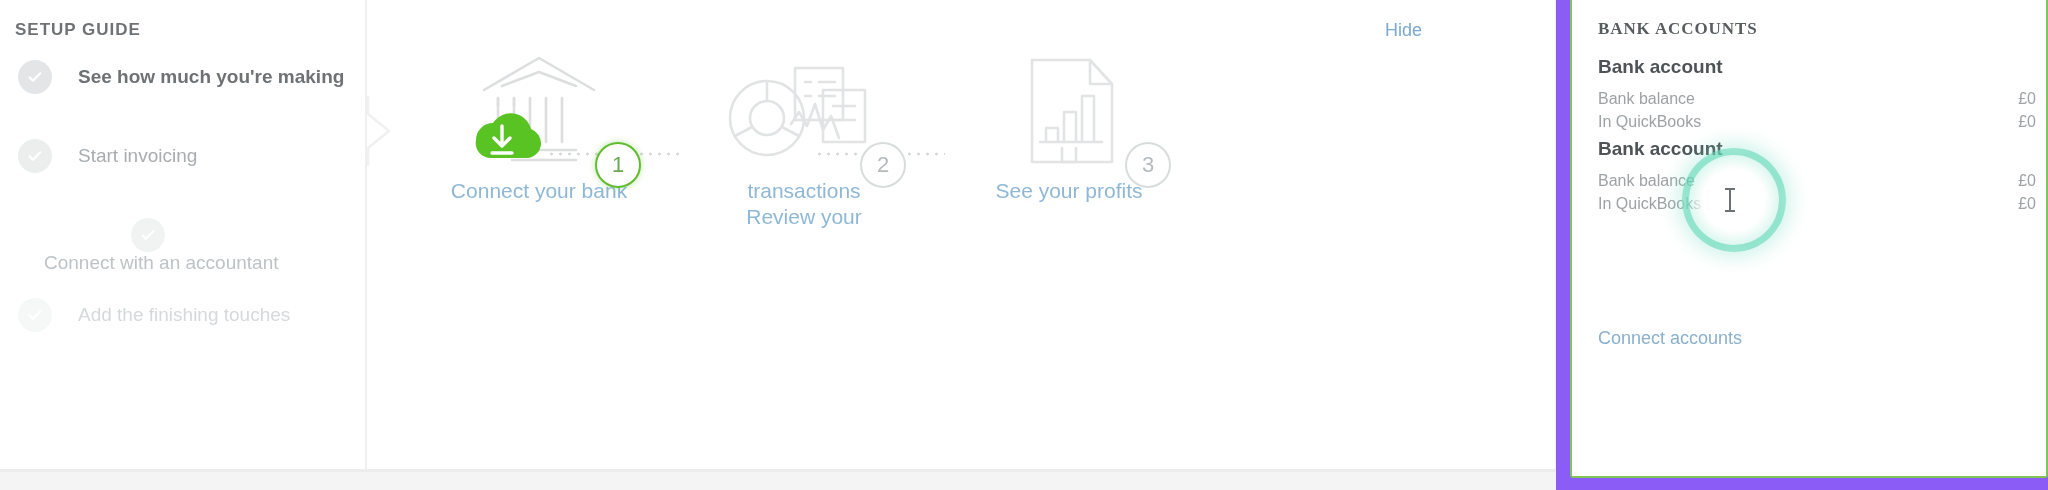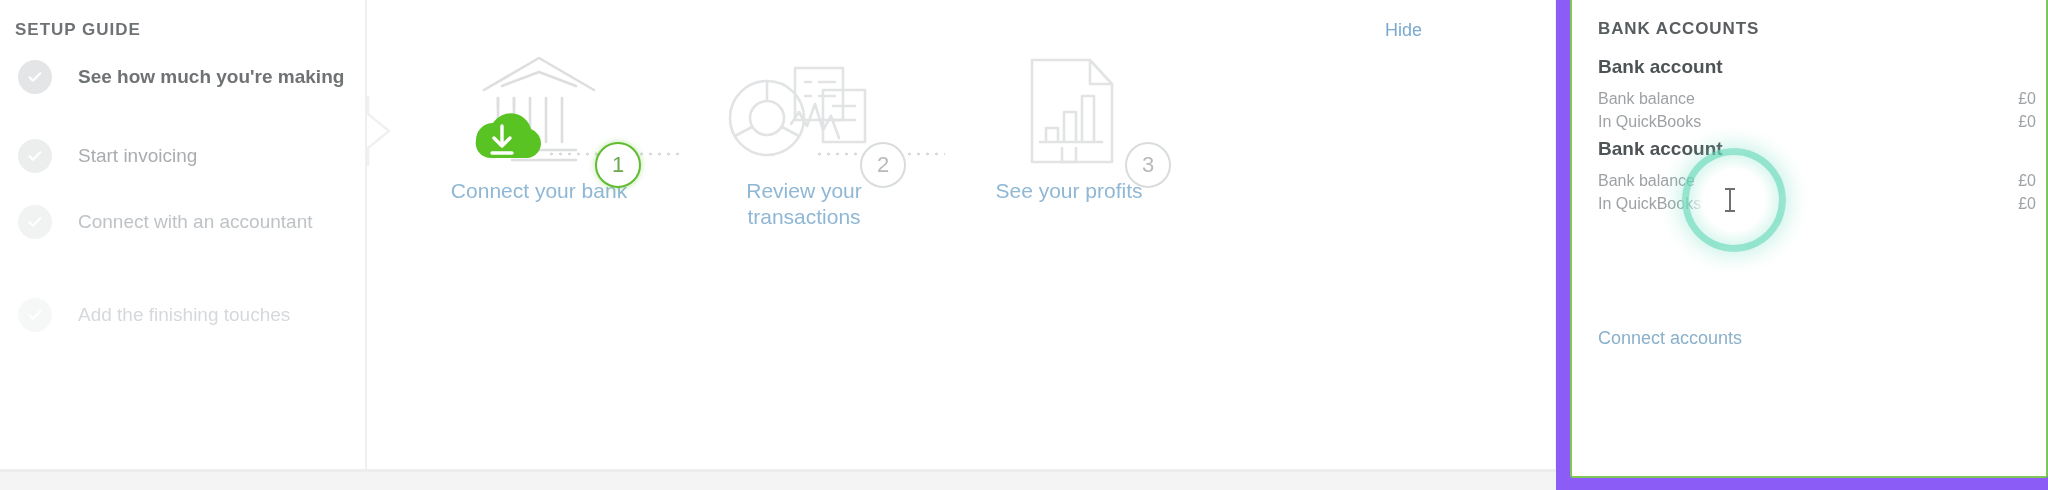--- a/index.html
+++ b/index.html
@@ -57,21 +57,21 @@
     flex: 0 0 auto;
   }
   .guide-item .check svg { display:block; }
   .guide-item .glabel {
     margin-left: 26px;
     font-size: 19px;
     white-space: nowrap;
   }
   .gi-0 { top: 59px; }
   .gi-1 { top: 138px; }
-  .gi-2 { top: 204px; }
+  .gi-2 { top: 218px; flex-direction: column; }
   .gi-3 { top: 297px; }
   .gi-0 .glabel { color: #6f7274; font-weight: 700; }
   .gi-1 .glabel { color: #a9adb0; font-weight: 400; }
   .gi-2 .glabel { color: #bfc3c6; font-weight: 400; }
   .gi-3 .glabel { color: #d6d9db; font-weight: 400; }
   .gi-1 .check { background: #eceded; }
   .gi-2 .check { background: #f1f2f2; }
   .gi-3 .check { background: #f6f7f7; }
 
   
@@ -158,20 +158,21 @@
     border-top: none;
     border-radius: 0 0 3px 3px;
   }
   .bank-title {
     position: absolute;
     left: 26px; top: 19px;
     font-size: 17px;
     font-weight: 700;
     letter-spacing: 0.9px;
     color: #585d60;
+    font-family: Liberation Serif, serif;
   }
   .acct {
     position: absolute;
     left: 26px;
     right: 10px;
   }
   .acct-0 { top: 56px; }
   .acct-1 { top: 138px; }
   .acct-name {
     font-size: 19px;
@@ -329,22 +330,22 @@
                 <path d="M104 44 L146 44 L146 96 L104 96 Z"></path>
                 <path d="M114 60 L136 60 M114 74 L136 74"></path>
 
                 <path d="M72 78 L80 66 L88 80 L96 58 L104 84 L112 70 L120 92"></path>
               </g>
             </svg>
           </span>
           <span class="badge-num">2</span>
         </div>
         <div class="step-label">
+          <div>transactions</div>
           <div>Review your</div>
-          <div>transactions</div>
         </div>
       </div>
 
       <div class="step step-3">
         <div class="step-icon-wrap">
           <span>
             <svg width="170" height="128" viewBox="0 0 170 128">
               <g fill="none" stroke="#e1e3e4" stroke-width="2.6" stroke-linecap="round" stroke-linejoin="round">
                 <path d="M48 14 L106 14 L128 38 L128 116 L48 116 Z"></path>
                 <path d="M106 14 L106 38 L128 38"></path>

